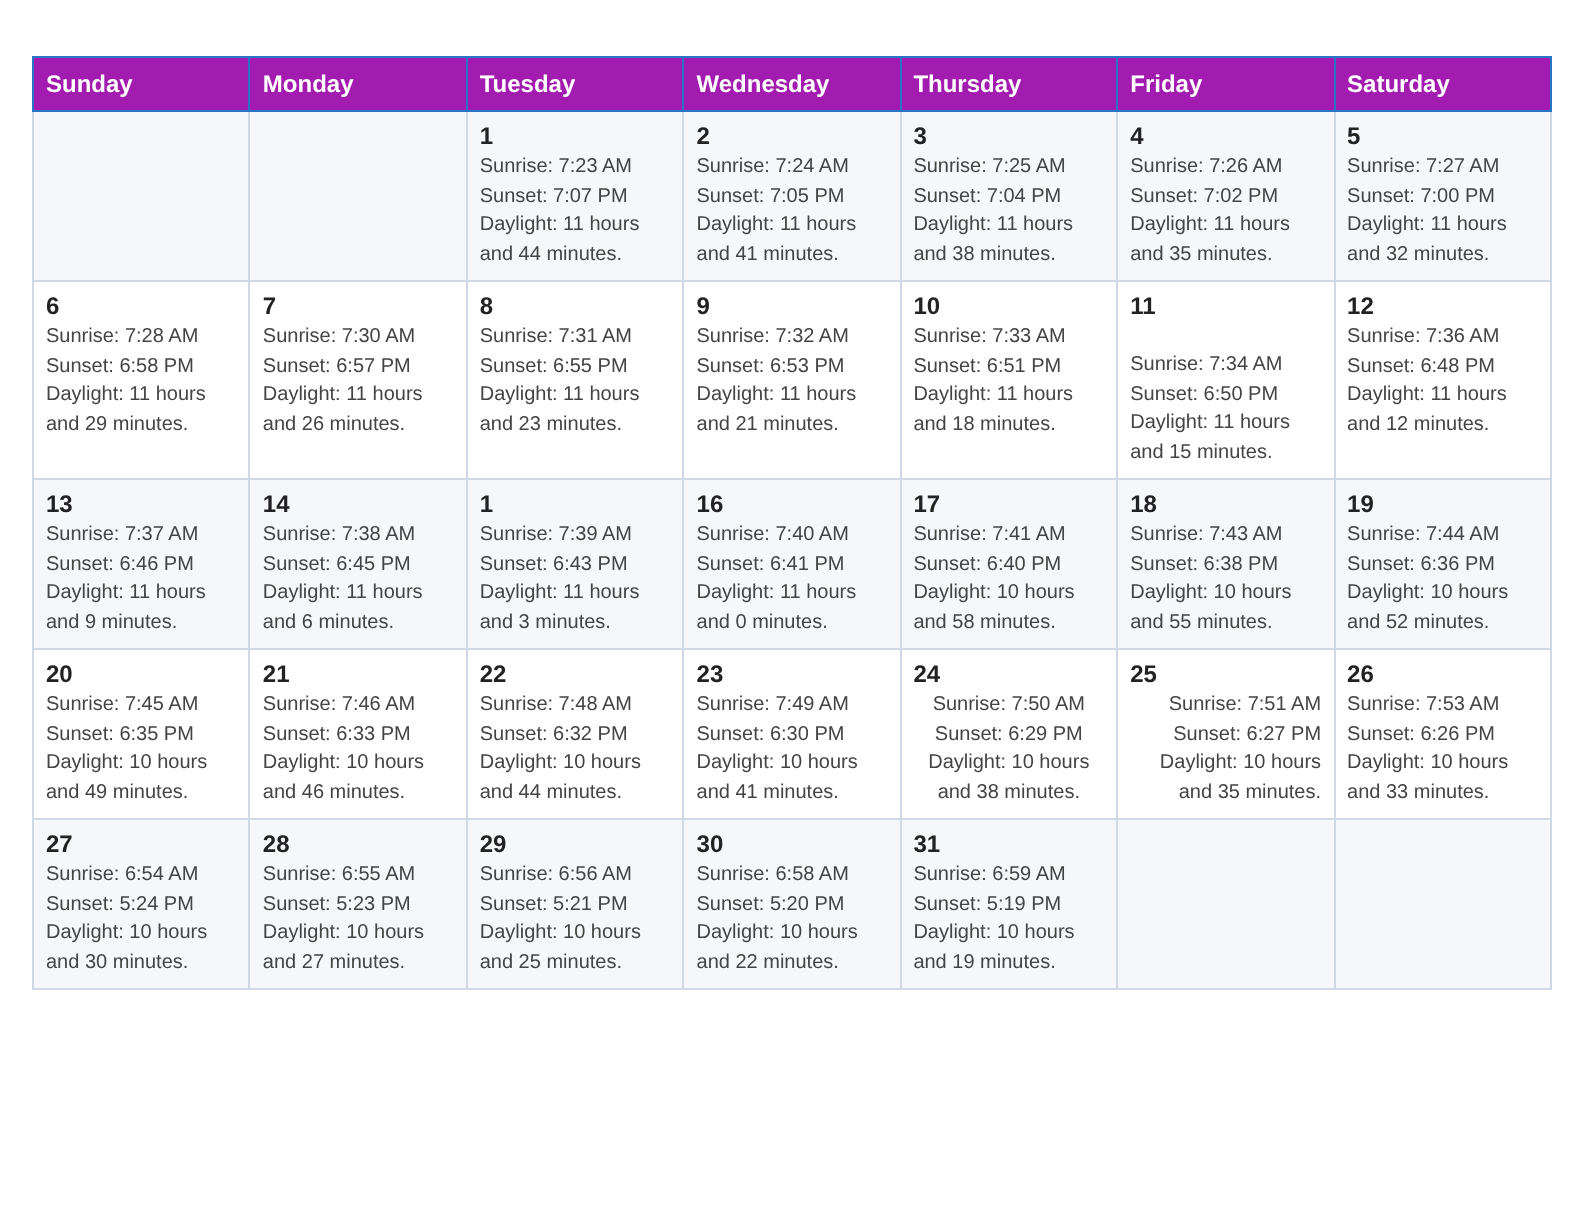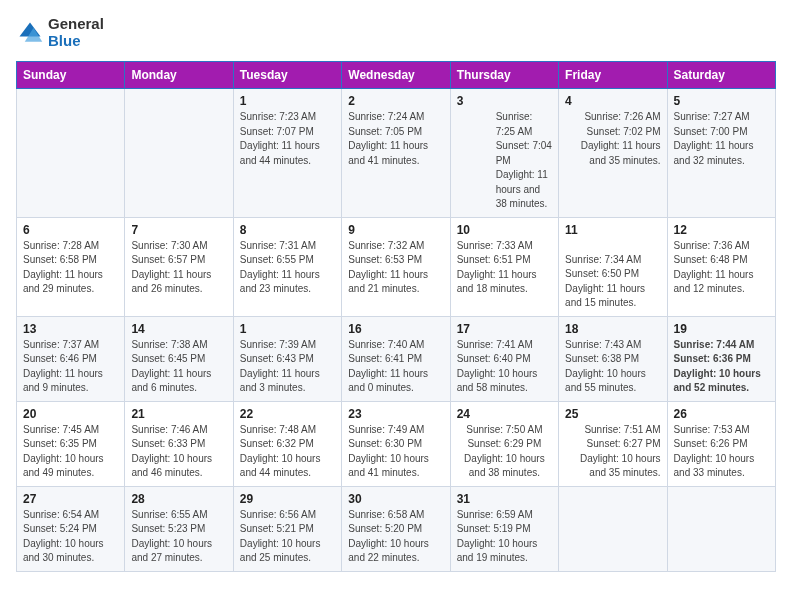--- a/index.html
+++ b/index.html
@@ -97,30 +97,20 @@
       line-height: 1.45;
     }
     .empty-cell {
       background: inherit;
     }
   </style>
 </head>
 <body>
 
 <div class="header">
-  <div class="logo">
-    <svg class="logo-icon" viewBox="0 0 32 32">
-      <polygon points="16,4 28,20 4,20" fill="#1a6fba"></polygon>
-      <polygon points="20,10 30,26 10,26" fill="#4aa3e0" opacity="0.7"></polygon>
-    </svg>
-    <div class="logo-text">
-      <span class="logo-general">General</span>
-      <span class="logo-blue">Blue</span>
-    </div>
-  </div>
 </div>
 
 <table>
   <thead>
     <tr>
     <th>Sunday</th>
         <th>Monday</th>
         <th>Tuesday</th>
         <th>Wednesday</th>
         <th>Thursday</th>
@@ -139,27 +129,27 @@
 Daylight: 11 hours and 44 minutes.</div>
         </td>
         <td>
           <span class="day-number">2</span>
           <div class="day-info" style="white-space: pre-line;">Sunrise: 7:24 AM
 Sunset: 7:05 PM
 Daylight: 11 hours and 41 minutes.</div>
         </td>
         <td>
           <span class="day-number">3</span>
-          <div class="day-info" style="white-space: pre-line; margin-left: 39px;">Sunrise: 7:25 AM
+          <div class="day-info" style="white-space: pre-line;">Sunrise: 7:25 AM
 Sunset: 7:04 PM
 Daylight: 11 hours and 38 minutes.</div>
         </td>
         <td>
           <span class="day-number">4</span>
-          <div class="day-info" style="white-space: pre-line; text-align: right;">Sunrise: 7:26 AM
+          <div class="day-info" style="white-space: pre-line;">Sunrise: 7:26 AM
 Sunset: 7:02 PM
 Daylight: 11 hours and 35 minutes.</div>
         </td>
         <td>
           <span class="day-number">5</span>
           <div class="day-info" style="white-space: pre-line;">Sunrise: 7:27 AM
 Sunset: 7:00 PM
 Daylight: 11 hours and 32 minutes.</div>
         </td>
       </tr>
@@ -239,21 +229,21 @@
 Daylight: 10 hours and 58 minutes.</div>
         </td>
         <td>
           <span class="day-number">18</span>
           <div class="day-info" style="white-space: pre-line;">Sunrise: 7:43 AM
 Sunset: 6:38 PM
 Daylight: 10 hours and 55 minutes.</div>
         </td>
         <td>
           <span class="day-number">19</span>
-          <div class="day-info" style="white-space: pre-line; font-weight: bold;">Sunrise: 7:44 AM
+          <div class="day-info" style="white-space: pre-line;">Sunrise: 7:44 AM
 Sunset: 6:36 PM
 Daylight: 10 hours and 52 minutes.</div>
         </td>
       </tr>
       <tr>
         <td>
           <span class="day-number">20</span>
           <div class="day-info" style="white-space: pre-line;">Sunrise: 7:45 AM
 Sunset: 6:35 PM
 Daylight: 10 hours and 49 minutes.</div>

